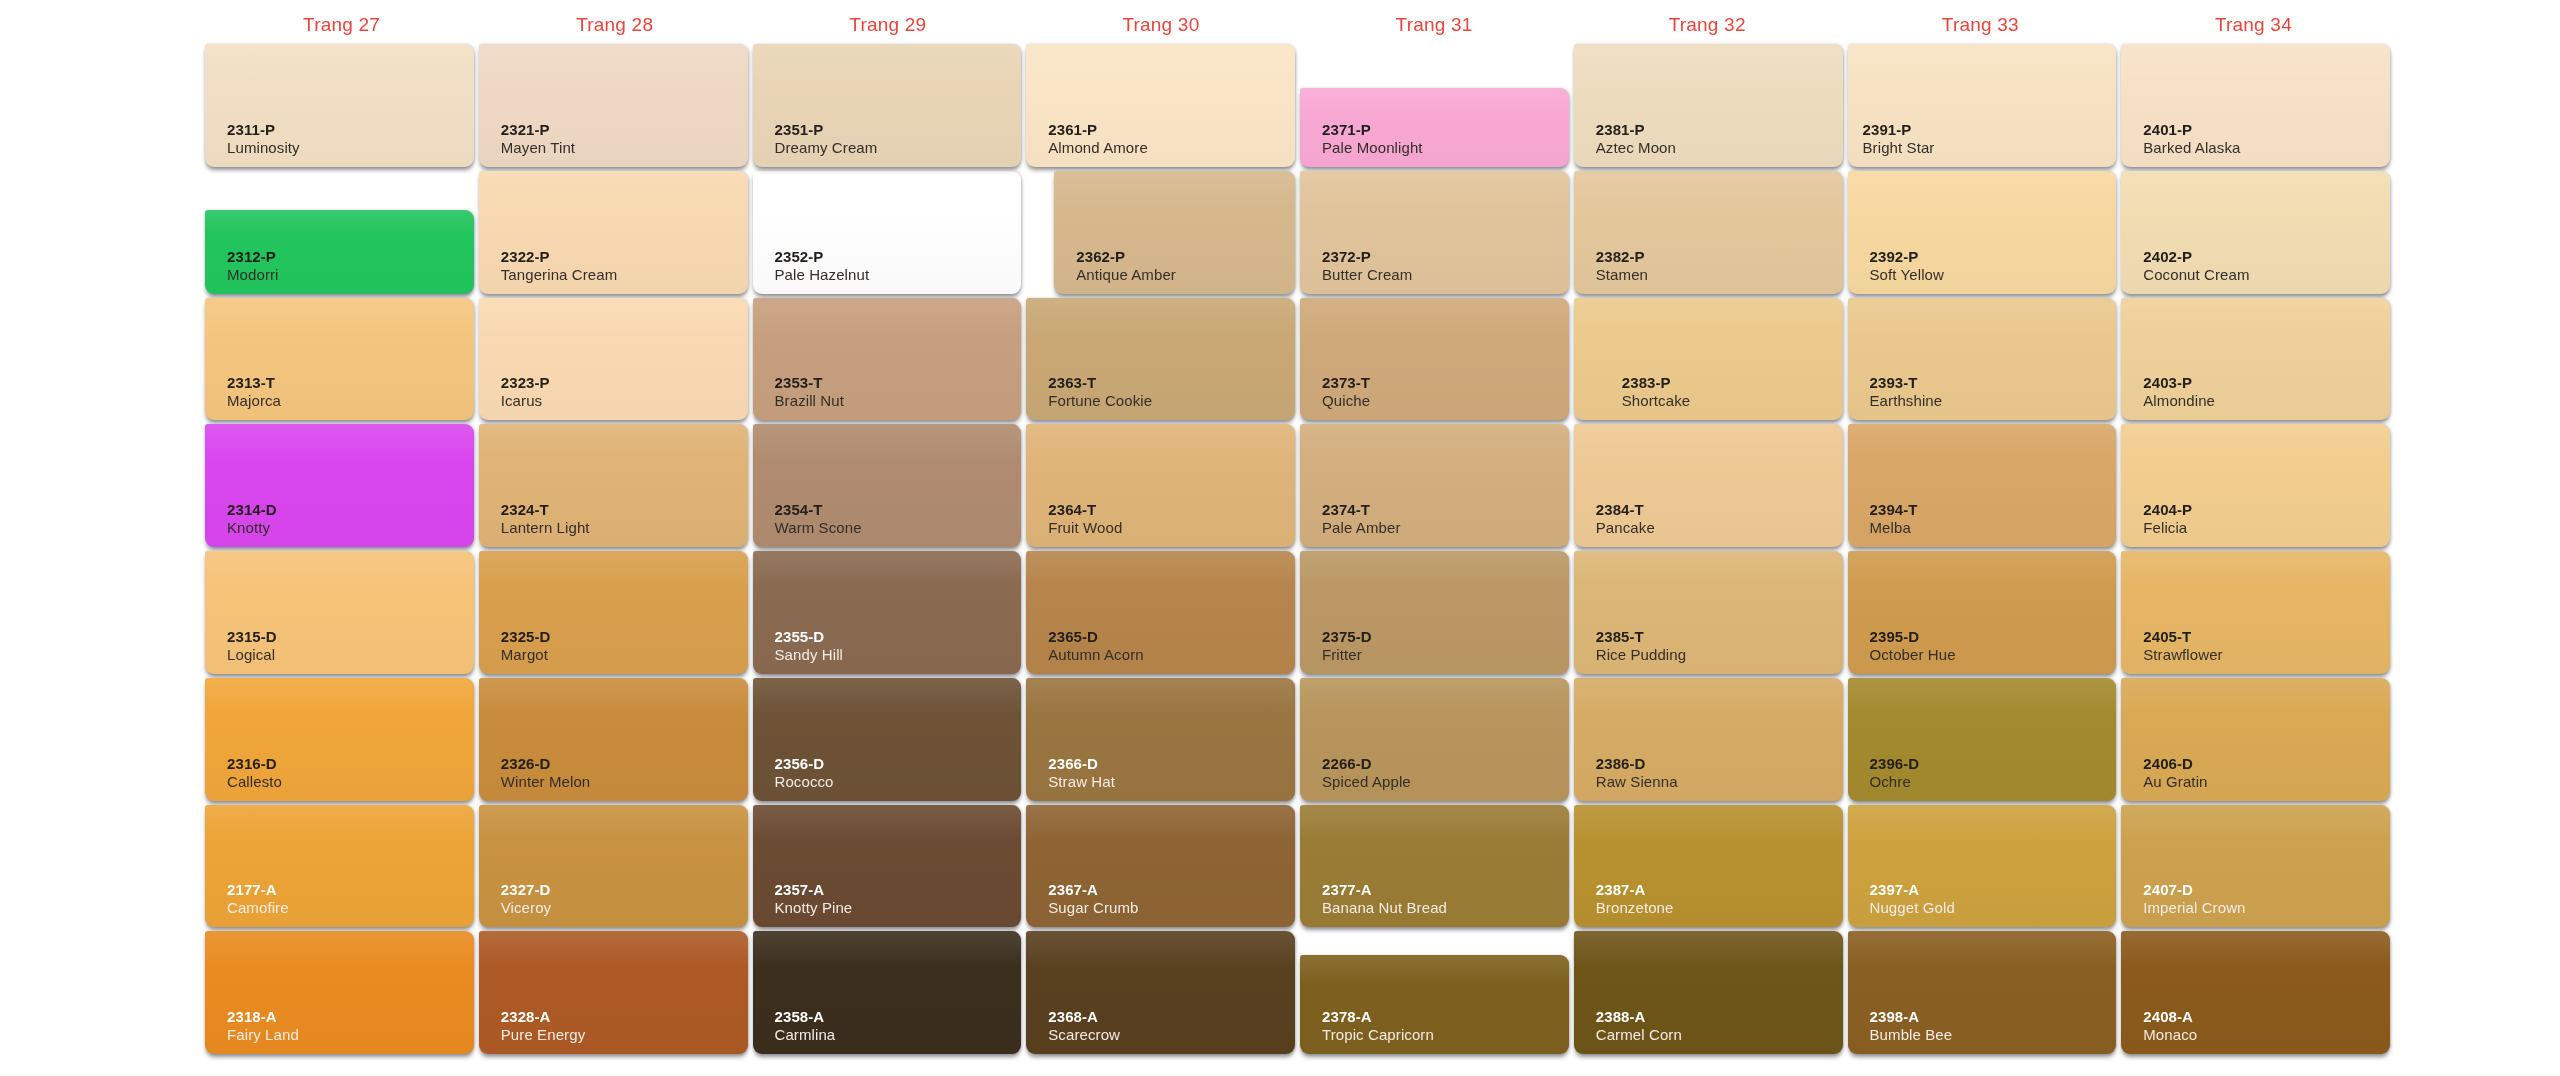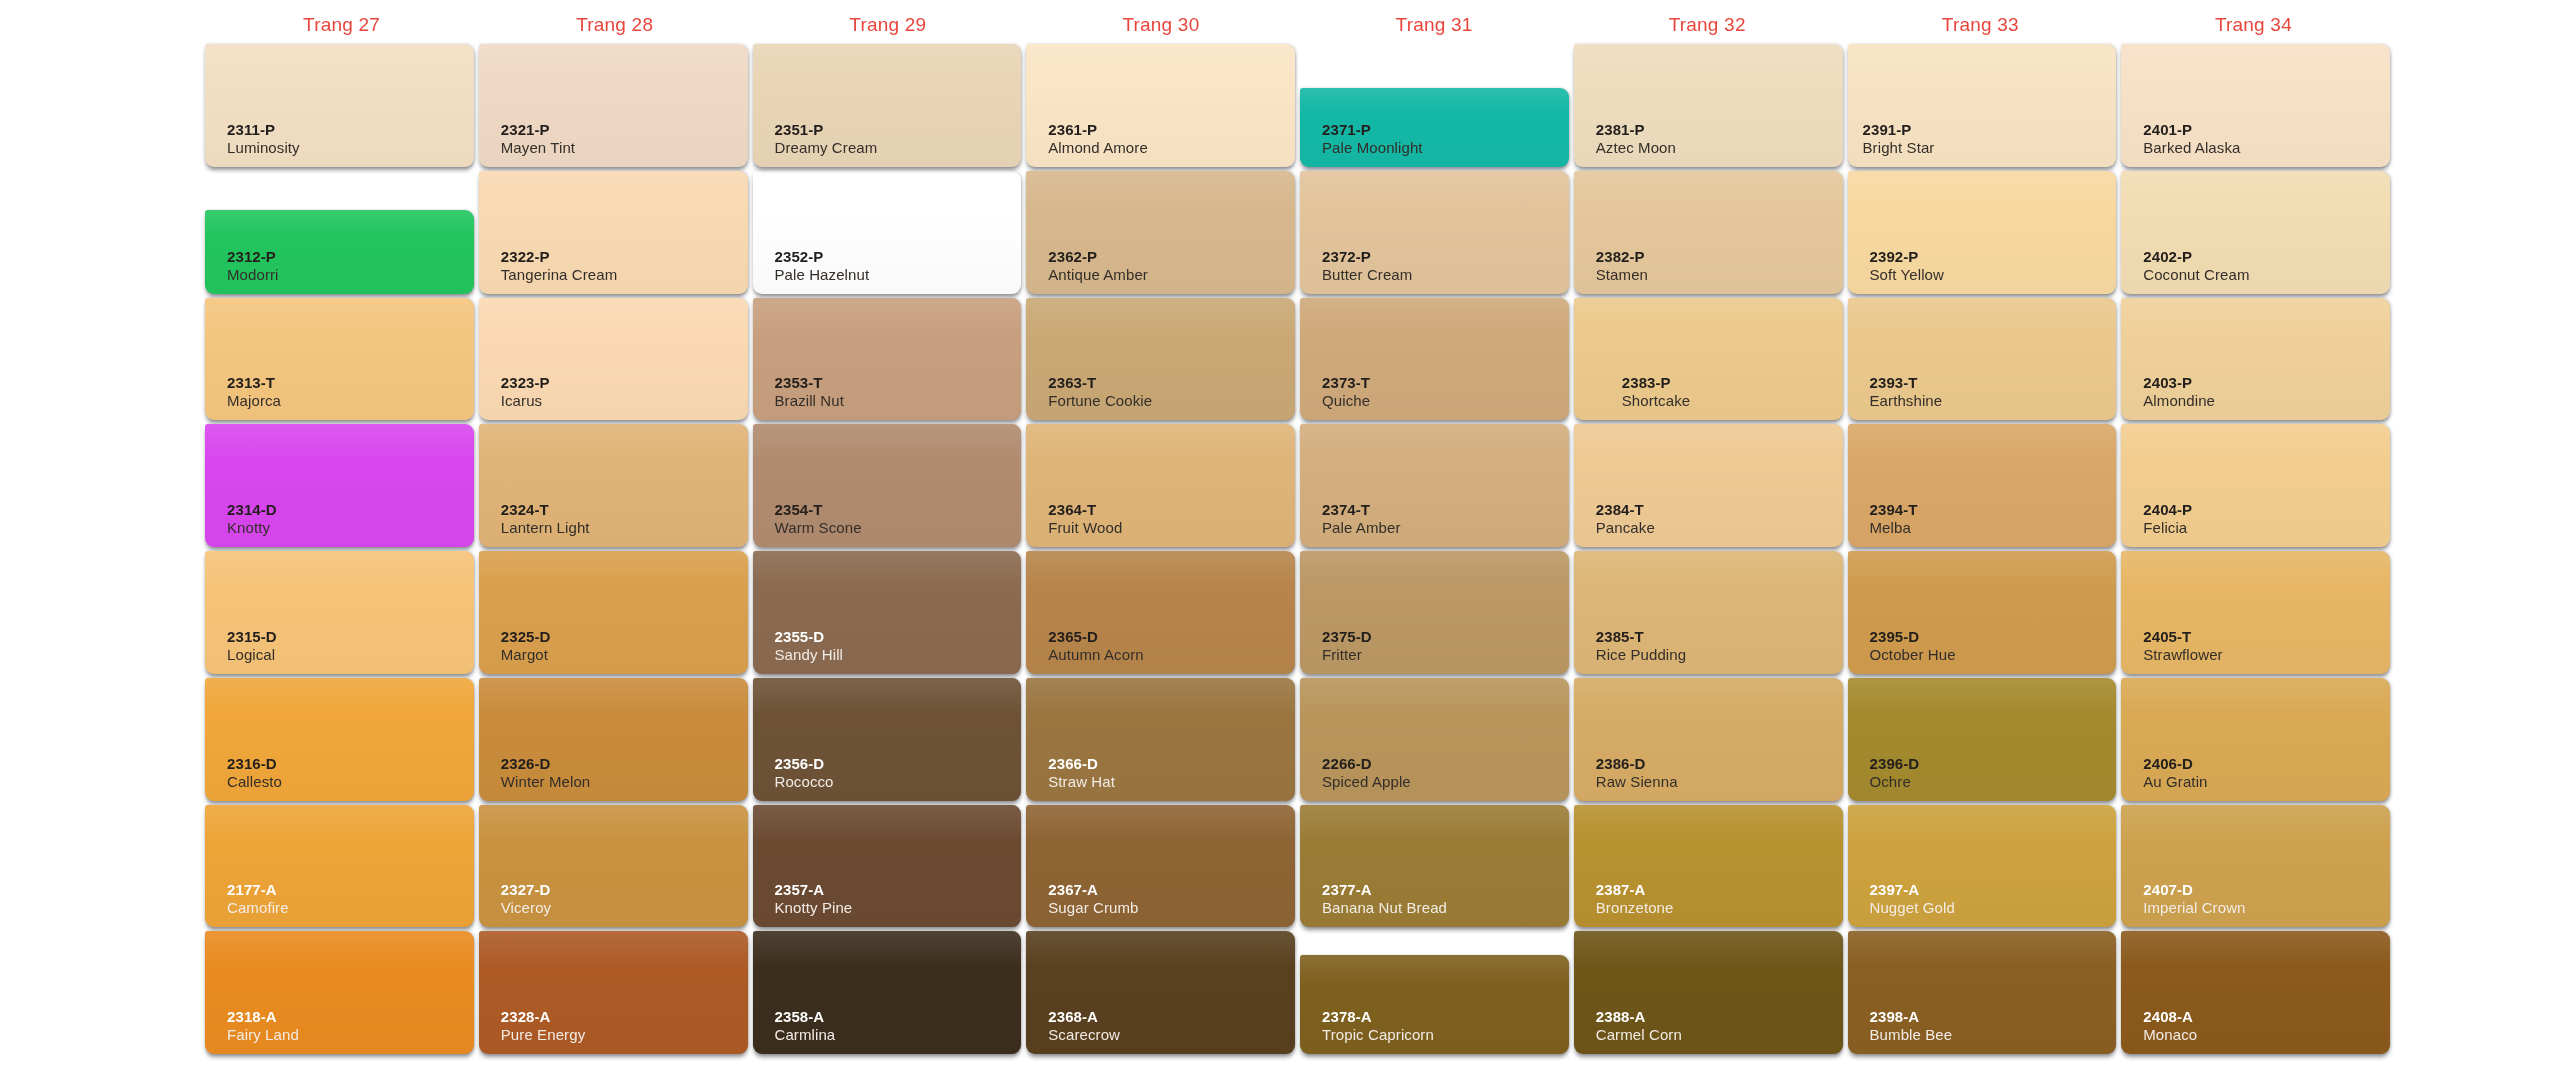--- a/index.html
+++ b/index.html
@@ -116,21 +116,21 @@
         <div class="sw-name">Mayen Tint</div>
       </div>
       <div class="swatch dark-text" style="background: rgb(233, 213, 182);">
         <div class="sw-code">2351-P</div>
         <div class="sw-name">Dreamy Cream</div>
       </div>
       <div class="swatch dark-text" style="background: rgb(250, 229, 198);">
         <div class="sw-code">2361-P</div>
         <div class="sw-name">Almond Amore</div>
       </div>
-      <div class="swatch dark-text" style="background: #14b8a6; margin-top: 44px;">
+      <div class="swatch dark-text" style="background: #f9a8d4; margin-top: 44px;">
         <div class="sw-code">2371-P</div>
         <div class="sw-name">Pale Moonlight</div>
       </div>
       <div class="swatch dark-text" style="background: rgb(238, 220, 190);">
         <div class="sw-code">2381-P</div>
         <div class="sw-name">Aztec Moon</div>
       </div>
       <div class="swatch dark-text" style="background: rgb(247, 227, 195); padding-left: 15px;">
         <div class="sw-code">2391-P</div>
         <div class="sw-name">Bright Star</div>
@@ -144,21 +144,21 @@
         <div class="sw-name">Modorri</div>
       </div>
       <div class="swatch dark-text" style="background: rgb(248, 217, 177);">
         <div class="sw-code">2322-P</div>
         <div class="sw-name">Tangerina Cream</div>
       </div>
       <div class="swatch dark-text">
         <div class="sw-code">2352-P</div>
         <div class="sw-name">Pale Hazelnut</div>
       </div>
-      <div class="swatch dark-text" style="background: rgb(215, 184, 141);">
+      <div class="swatch dark-text" style="background: rgb(215, 184, 141); margin-left: 28px;">
         <div class="sw-code">2362-P</div>
         <div class="sw-name">Antique Amber</div>
       </div>
       <div class="swatch dark-text" style="background: rgb(226, 196, 155);">
         <div class="sw-code">2372-P</div>
         <div class="sw-name">Butter Cream</div>
       </div>
       <div class="swatch dark-text" style="background: rgb(228, 199, 155);">
         <div class="sw-code">2382-P</div>
         <div class="sw-name">Stamen</div>

